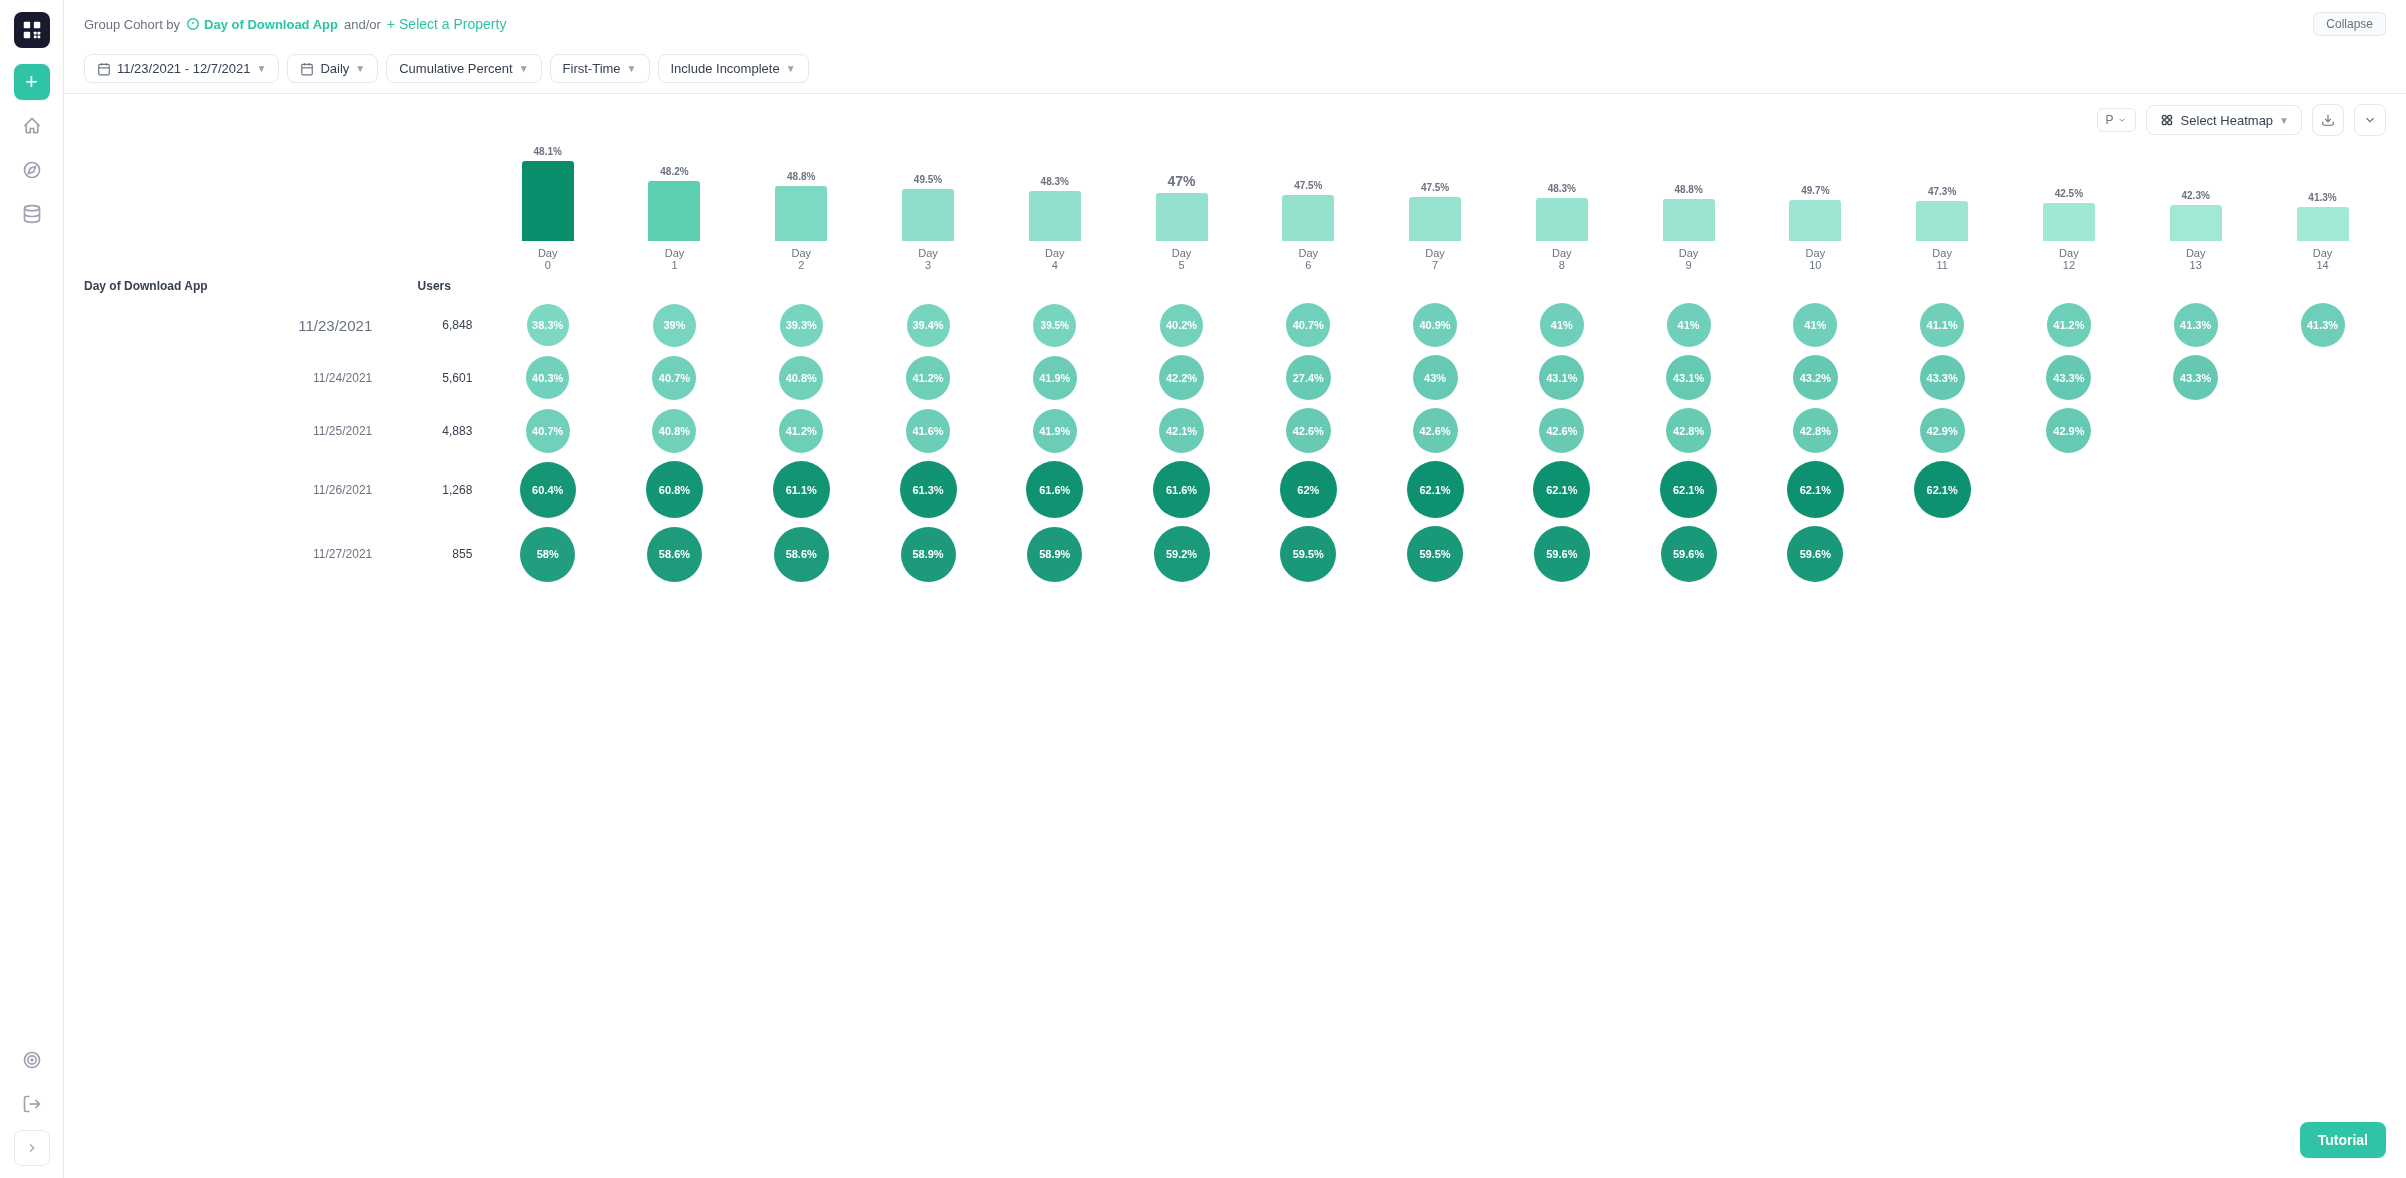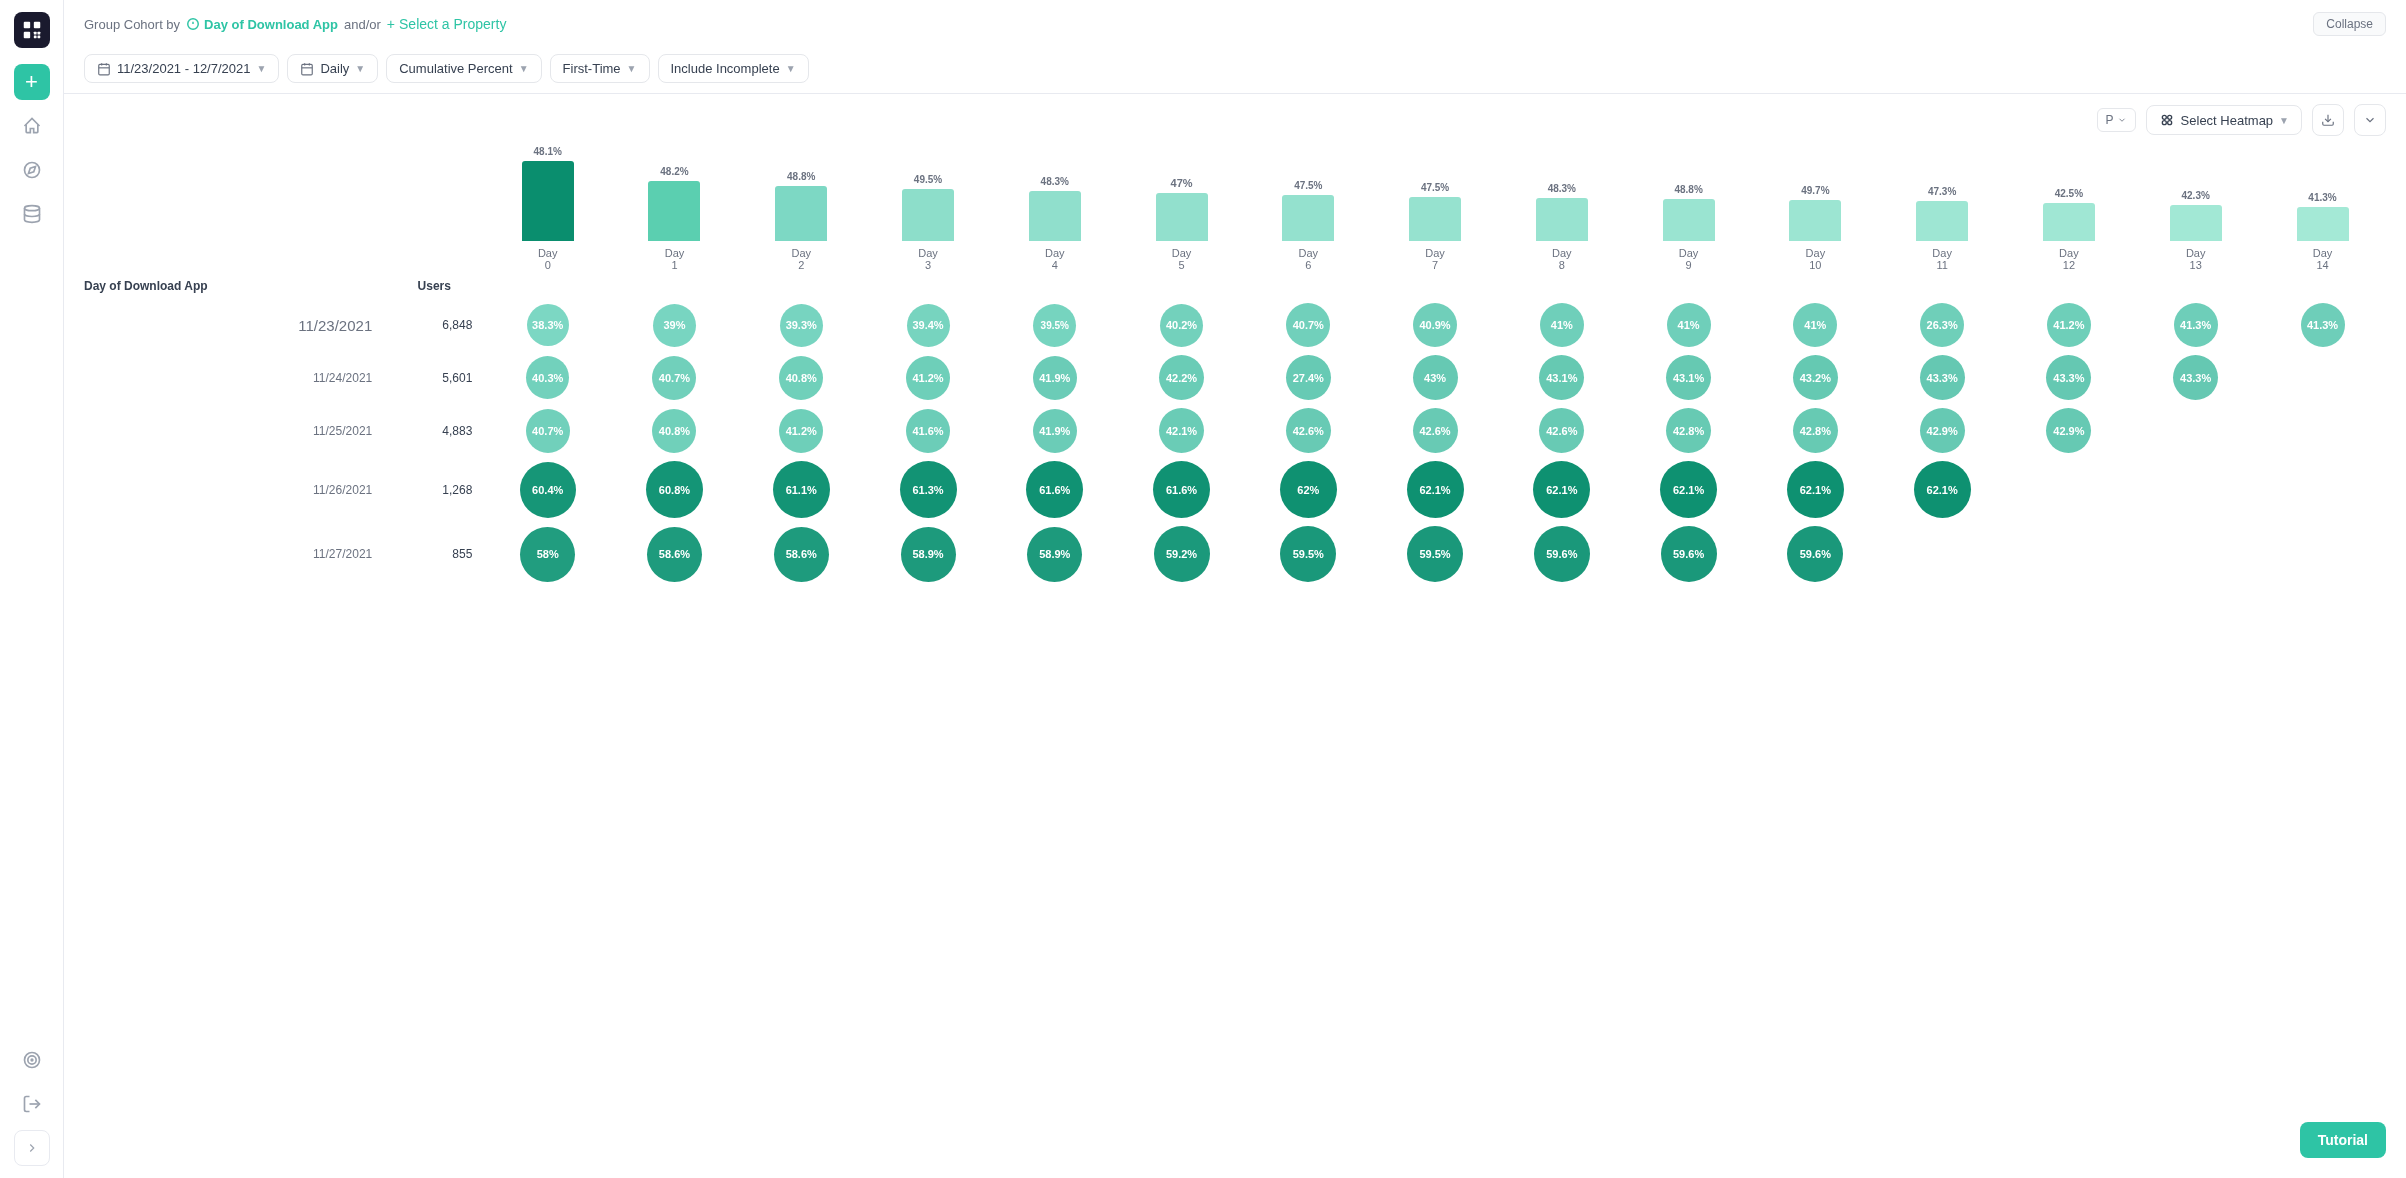--- a/index.html
+++ b/index.html
@@ -444,21 +444,21 @@
   </div>
             </th>
             <th class="summary-bar-cell" style="vertical-align: bottom; padding: 2px 4px;">
               <div class="bar-container">
     <div class="bar-pct" style="font-size:10px;color:#6b7280;margin-bottom:2px;">48.3%</div>
     <div class="bar-rect" style="width:52px;height:50px;background:#90dfcc;border-radius:3px 3px 0 0;"></div>
   </div>
             </th>
             <th class="summary-bar-cell" style="vertical-align: bottom; padding: 2px 4px;">
               <div class="bar-container">
-    <div class="bar-pct" style="font-size:11px;color:#6b7280;margin-bottom:2px;">47%</div>
+    <div class="bar-pct" style="font-size:14px;color:#6b7280;margin-bottom:2px;">47%</div>
     <div class="bar-rect" style="width:52px;height:48px;background:#92e0cd;border-radius:3px 3px 0 0;"></div>
   </div>
             </th>
             <th class="summary-bar-cell" style="vertical-align: bottom; padding: 2px 4px;">
               <div class="bar-container">
     <div class="bar-pct" style="font-size:10px;color:#6b7280;margin-bottom:2px;">47.5%</div>
     <div class="bar-rect" style="width:52px;height:46px;background:#94e1ce;border-radius:3px 3px 0 0;"></div>
   </div>
             </th>
             <th class="summary-bar-cell" style="vertical-align: bottom; padding: 2px 4px;">
@@ -589,21 +589,21 @@
         <div style="width:44px;height:44px;border-radius:50%;background:rgb(111,207,186);display:flex;align-items:center;justify-content:center;font-size:11px;font-weight:600;color:white;">41%</div>
       </div>
             </td>
             <td style="width: 76px; text-align: center; padding: 4px 2px;">
               <div style="display:flex;align-items:center;justify-content:center;">
         <div style="width:44px;height:44px;border-radius:50%;background:rgb(111,207,186);display:flex;align-items:center;justify-content:center;font-size:11px;font-weight:600;color:white;">41%</div>
       </div>
             </td>
             <td style="width: 76px; text-align: center; padding: 4px 2px;">
               <div style="display:flex;align-items:center;justify-content:center;">
-        <div style="width:44px;height:44px;border-radius:50%;background:rgb(111,207,185);display:flex;align-items:center;justify-content:center;font-size:11px;font-weight:600;color:white;">26.3%</div>
+        <div style="width:44px;height:44px;border-radius:50%;background:rgb(111,207,185);display:flex;align-items:center;justify-content:center;font-size:11px;font-weight:600;color:white;">41.1%</div>
       </div>
             </td>
             <td style="width: 76px; text-align: center; padding: 4px 2px;">
               <div style="display:flex;align-items:center;justify-content:center;">
         <div style="width:44px;height:44px;border-radius:50%;background:rgb(110,207,185);display:flex;align-items:center;justify-content:center;font-size:11px;font-weight:600;color:white;">41.2%</div>
       </div>
             </td>
             <td style="width: 76px; text-align: center; padding: 4px 2px;">
               <div style="display:flex;align-items:center;justify-content:center;">
         <div style="width:44px;height:44px;border-radius:50%;background:rgb(110,206,185);display:flex;align-items:center;justify-content:center;font-size:11px;font-weight:600;color:white;">41.3%</div>

